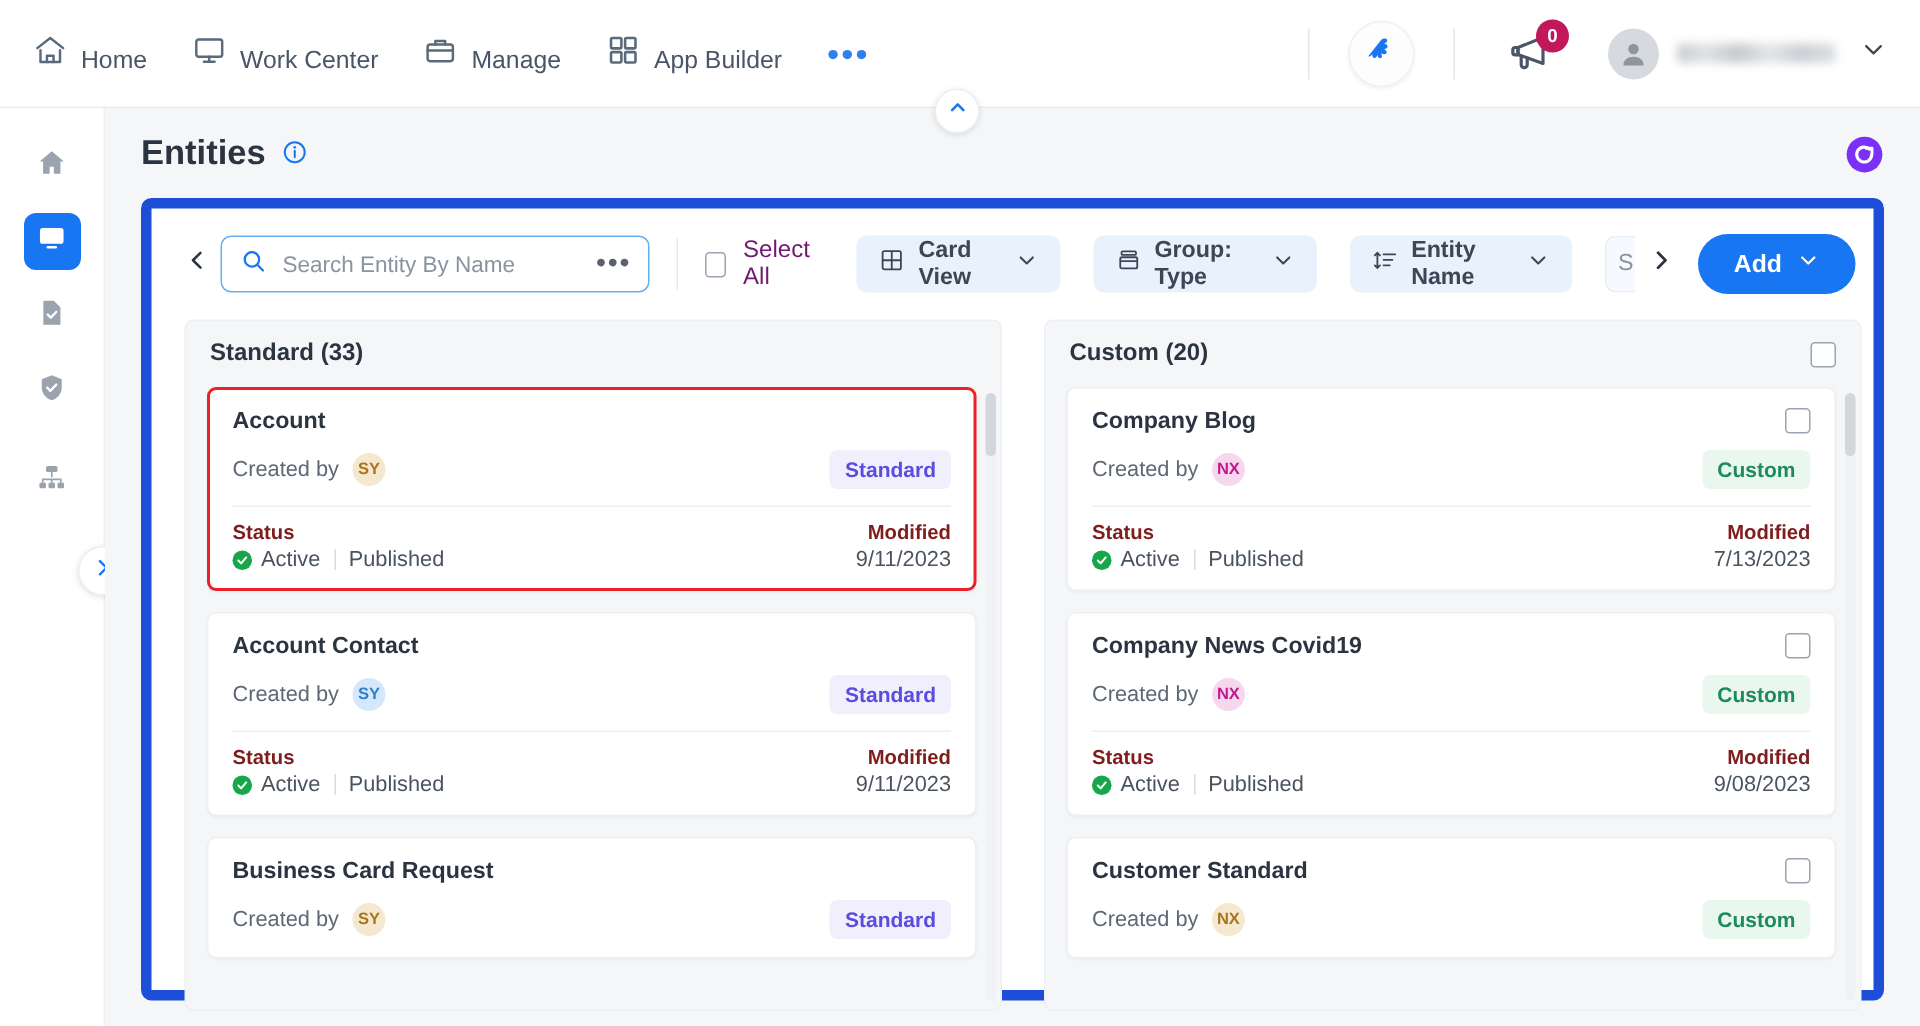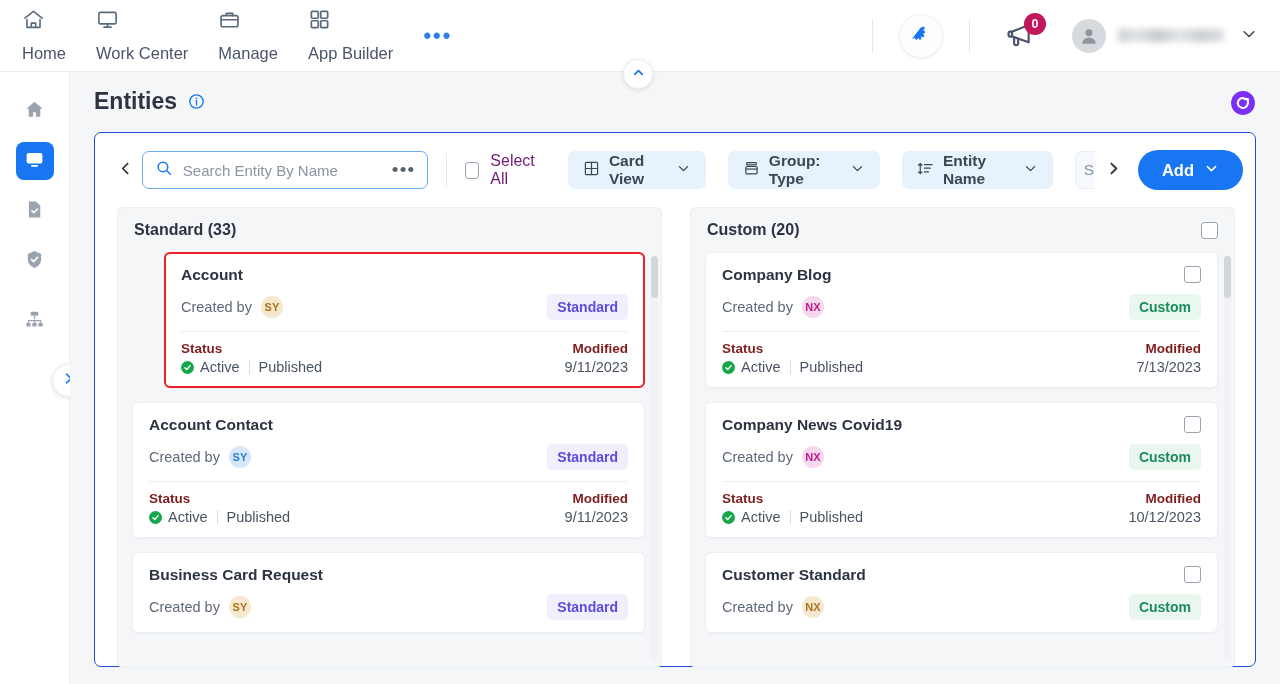--- a/index.html
+++ b/index.html
@@ -22,21 +22,21 @@
     margin-left: 26px; width: 185px;
     font-size: 34px; letter-spacing: -0.5px; color: #17181a;
     font-family: "DejaVu Sans", sans-serif;
     display: flex; align-items: center;
   }
   .logo .dot {
     display: inline-block; width: 17px; height: 17px; border-radius: 50%;
     background: #2b7dc3; margin: 6px 1px 0 1px;
   }
   .nav { display: flex; align-items: center; margin-left: 22px; gap: 30px; }
-  .nav-item { display: flex; align-items: flex-start; gap: 9px; cursor: pointer; flex-direction: column; }
+  .nav-item { display: flex; align-items: flex-end; gap: 9px; cursor: pointer; }
   .nav-label { font-size: 16.5px; color: #4a5568; }
   .nav-dots { color: #2f80ed; font-size: 23px; letter-spacing: 1.5px; line-height: 10px; cursor: pointer; }
   .topbar-sep { width: 1px; height: 34px; background: #e2e8f0; }
 
   .spin-btn {
     width: 44px; height: 44px; border-radius: 50%;
     background: #fdfdfd; border: 1px solid #eef1f4;
     display: flex; align-items: center; justify-content: center; cursor: pointer;
     box-shadow: 0 1px 3px rgba(0,0,0,.07);
   }
@@ -90,21 +90,21 @@
   .page-header {
     display: flex; align-items: center; height: 58px; padding: 0 24px 0 24px;
     position: relative;
   }
   .page-title { font-size: 23px; font-weight: bold; color: #2c3441; }
   .info-icon { margin-left: 11px; cursor: pointer; display: flex; }
   .refresh-icon { position: absolute; right: 24px; top: 18px; cursor: pointer; }
 
   .panel {
     position: absolute; top: 60px; left: 24px; width: 1162px; height: 535px;
-    background: #fff; border: 1px solid #1d4ed8; border-radius: 7px;
+    background: #fff; border: 7px solid #1d4ed8; border-radius: 7px;
   }
 
   
   .toolbar { display: flex; align-items: center; height: 74px; padding: 0 12px 0 20px; gap: 0; }
   .chev-left, .chev-right { width: 24px; display: flex; align-items: center; justify-content: center; cursor: pointer; }
   .search-box {
     margin-left: 6px; width: 286px; height: 38px; border: 1.6px solid #68aef5;
     border-radius: 7px; display: flex; align-items: center; padding: 0 12px; gap: 10px;
     background: #fff;
   }
@@ -151,21 +151,21 @@
     padding: 0 16px;
   }
   .col-title { font-size: 16px; font-weight: bold; color: #2c3441; }
   .col-body { position: absolute; top: 44px; left: 0; right: 0; bottom: 0; padding: 0 16px 0 14px; }
 
   .card {
     background: #fff; border: 1px solid #eceff3; border-radius: 6px;
     margin-bottom: 14px; padding: 13px 16px 12px 16px; cursor: pointer;
     box-shadow: 0 1px 2px rgba(16,24,40,.04);
   }
-  .card.highlight { border: 2px solid #ec2027; padding: 12px 15px 11px 15px; margin-left: 32px; }
+  .card.highlight { border: 2px solid #ec2027; padding: 12px 15px 11px 15px; }
   .card-top { display: flex; align-items: flex-start; justify-content: space-between; }
   .card-title { font-size: 15.5px; font-weight: bold; color: #2c3441; }
   .card-mid { display: flex; align-items: center; justify-content: space-between; margin-top: 10px; }
   .created-wrap { display: flex; align-items: center; gap: 9px; }
   .created-label { font-size: 14.5px; color: #5e6876; }
   .ini {
     width: 22px; height: 22px; border-radius: 50%;
     font-size: 11px; font-weight: bold;
     display: flex; align-items: center; justify-content: center;
   }
@@ -619,21 +619,21 @@
                         </svg>
                     </span>
                     <span>Active</span>
                   </span>
                   <span class="vsep"></span>
                   <span>Published</span>
                 </div>
               </div>
               <div class="foot-right">
                 <div class="foot-label">Modified</div>
-                <div class="foot-val" style="justify-content:flex-end">10/12/2023</div>
+                <div class="foot-val" style="justify-content:flex-end">9/08/2023</div>
               </div>
             </div>
           </div>
 
           <div class="card">
             <div class="card-top">
               <span class="card-title">Customer Standard</span>
               <span class="cb"></span>
             </div>
             <div class="card-mid">

